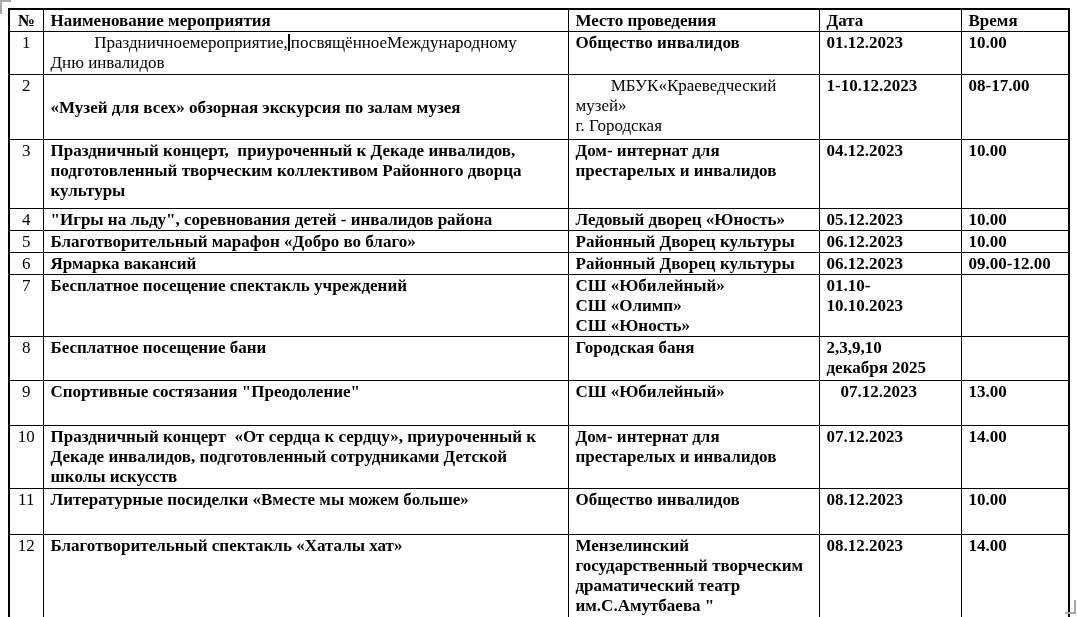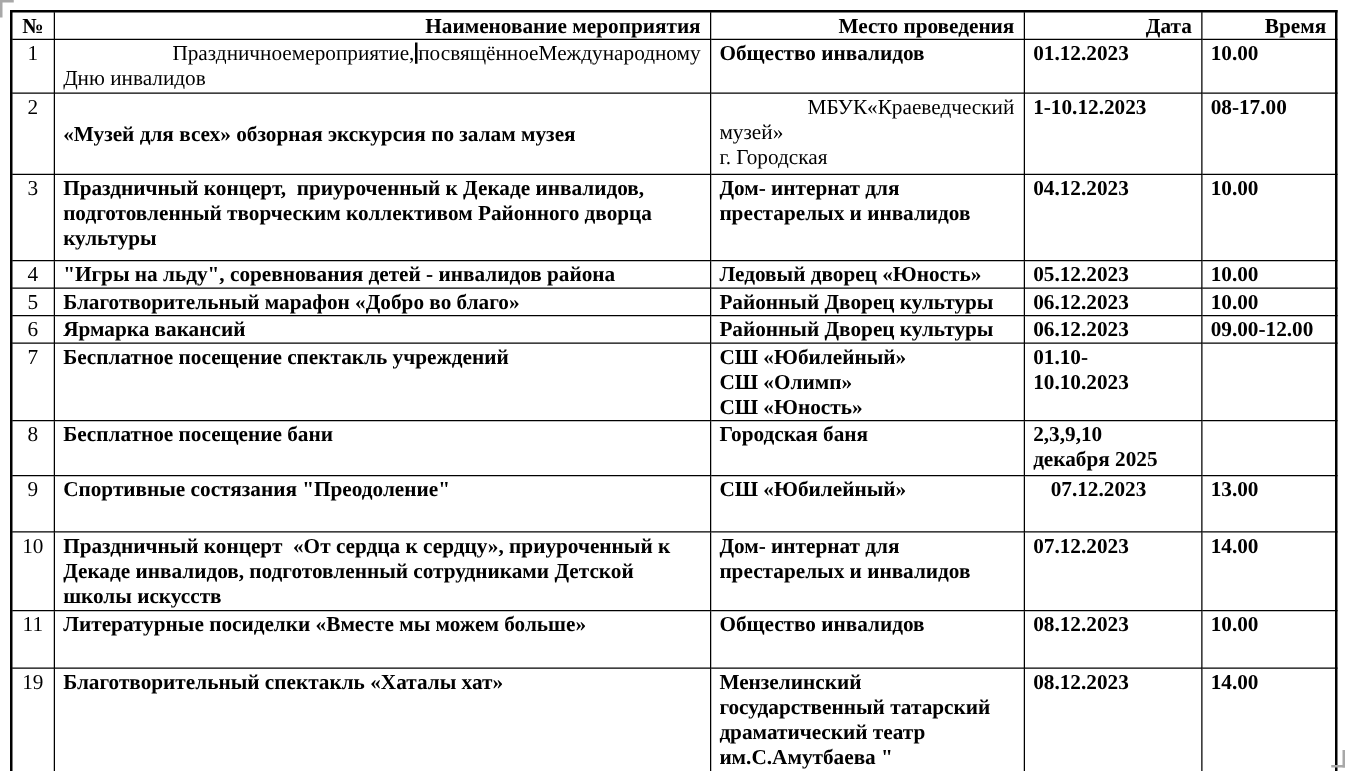--- a/index.html
+++ b/index.html
@@ -10,25 +10,25 @@
   }
   table.events {
     border-collapse:collapse; table-layout:fixed; width:1060px;
     margin:8px 0 0 8px; border:2px solid #000;
     font-size:17px; line-height:20px;
   }
   td, th {
     border:1px solid #000; vertical-align:top;
     padding:1px 7px 0 7px; overflow:hidden;
   }
-  th { font-weight:bold; text-align:right; }
+  th { font-weight:bold; text-align:left; }
   .num  { text-align:center; padding-left:2px; padding-right:2px; }
   .pre  { white-space:pre-wrap;font-weight:bold; }
   .vmid { vertical-align:middle; }
-  .jline { display:flex; justify-content:flex-end; }
+  .jline { display:flex; justify-content:center; }
   .caret {
     display:inline-block; width:2px; height:17px; background:#000;
     vertical-align:-3px; margin-right:1px;
   }
   .indent { padding-left:21px; }
   .corner-tl {
     position:absolute; left:0; top:0; width:9px; height:12px;
     border-left:2px solid #a8a8a8; border-top:2px solid #a8a8a8;
   }
   .corner-br {
@@ -167,23 +167,23 @@
 
   <tr style="height:46px">
     <td class="num">11</td>
     <td><span class="pre">Литературные посиделки «Вместе мы можем больше»</span></td>
     <td><span class="pre">Общество инвалидов</span></td>
     <td><span class="pre">08.12.2023</span></td>
     <td><span class="pre">10.00</span></td>
   </tr>
 
   <tr style="height:83px">
-    <td class="num">19</td>
+    <td class="num">12</td>
     <td><span class="pre">Благотворительный спектакль «Хаталы хат»</span></td>
     <td><span class="pre">Мензелинский
-государственный татарский
+государственный творческим
 драматический театр
 им.С.Амутбаева "</span></td>
     <td><span class="pre">08.12.2023</span></td>
     <td><span class="pre">14.00</span></td>
   </tr>
 </tbody>
   </table>
 
 </body></html>

